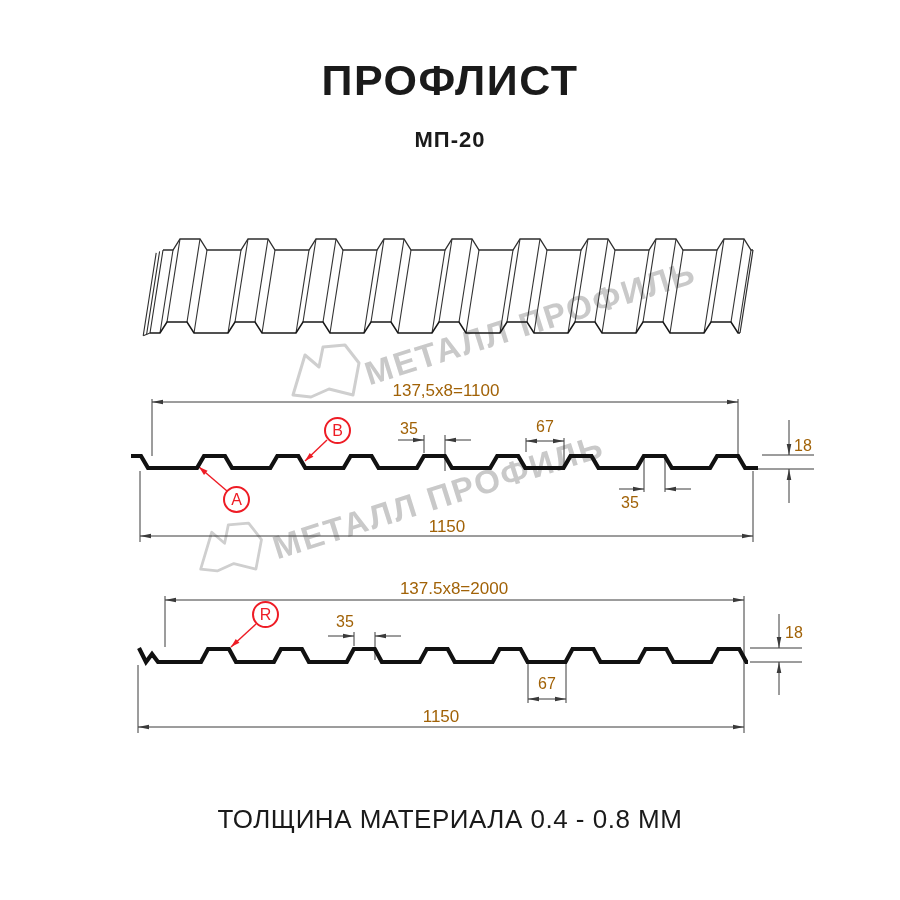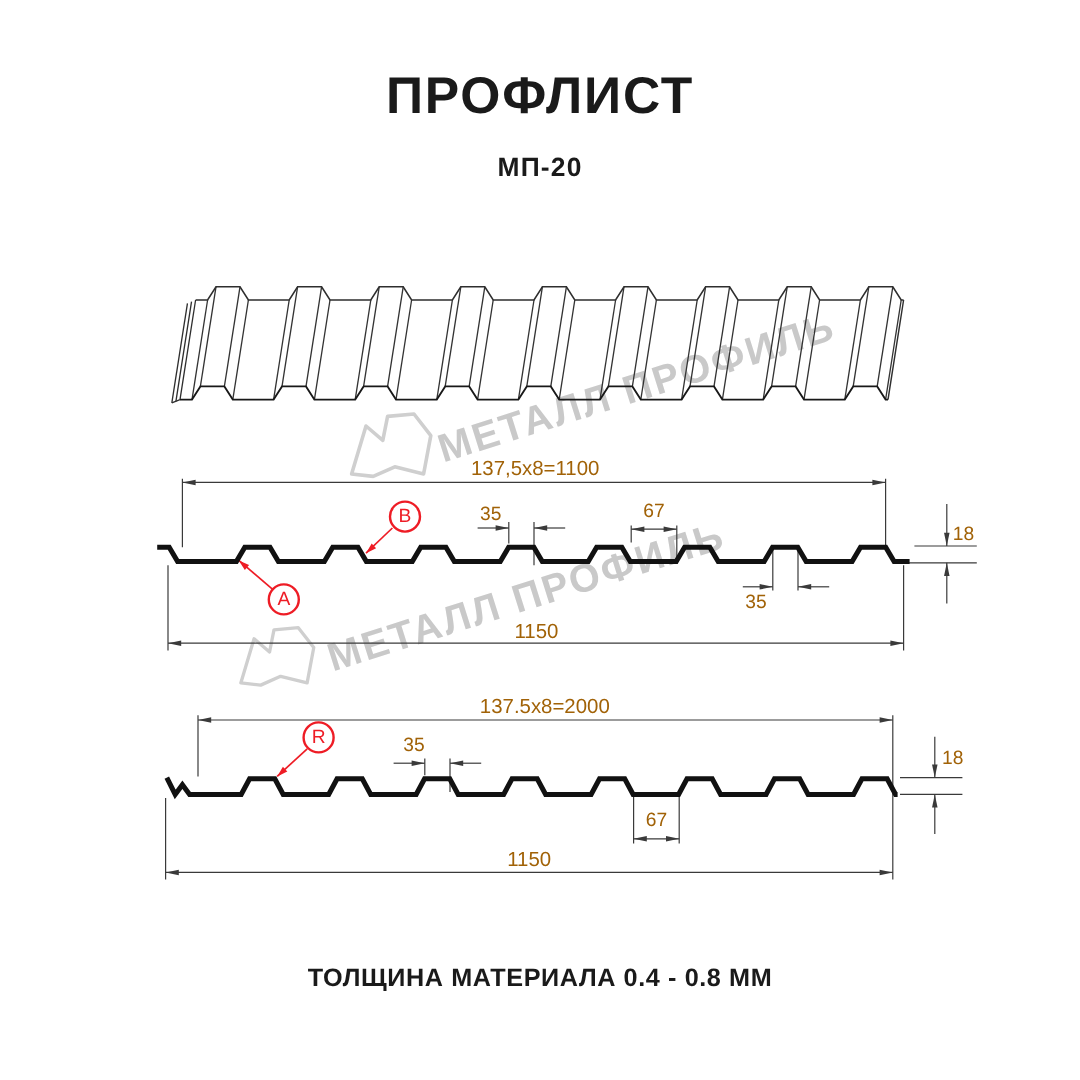--- a/index.html
+++ b/index.html
@@ -4,21 +4,21 @@
 <style>
   html,body{margin:0;padding:0;background:#fff;}
   #page{position:relative;width:900px;height:900px;background:#fff;overflow:hidden;
         font-family:"Liberation Sans", sans-serif;color:#1a1a1a;}
   #art{position:absolute;left:0;top:0;z-index:3;}
   .title{position:absolute;left:0;top:56px;width:900px;text-align:center;
          font-weight:700;font-size:43px;letter-spacing:1.5px;z-index:4;}
   .subtitle{position:absolute;left:0;top:127px;width:900px;text-align:center;
          font-weight:600;font-size:22px;letter-spacing:1px;z-index:4;}
   .footer{position:absolute;left:0;top:804px;width:900px;text-align:center;
-         font-weight:700;font-size:21px;letter-spacing:0.5px;z-index:4;}
+         font-weight:400;font-size:26px;letter-spacing:0.5px;z-index:4;}
   .lbl{position:absolute;transform:translate(-50%,-50%);font-size:16px;color:#a16207;
        white-space:nowrap;z-index:4;}
   .lbl-lg{font-size:17px;}
   .lbl-left{transform:translate(0,-50%);}
   .marker{position:absolute;width:27px;height:27px;border:2.5px solid #ee1c25;border-radius:50%;
           color:#ee1c25;display:flex;align-items:center;justify-content:center;
           font-size:16px;font-weight:400;box-sizing:border-box;background:transparent;z-index:5;}
   .wm{position:absolute;transform:rotate(-17.5deg);transform-origin:0 50%;
       font-weight:700;font-size:33px;letter-spacing:2px;color:#c9c9c9;
       white-space:nowrap;z-index:1;}

